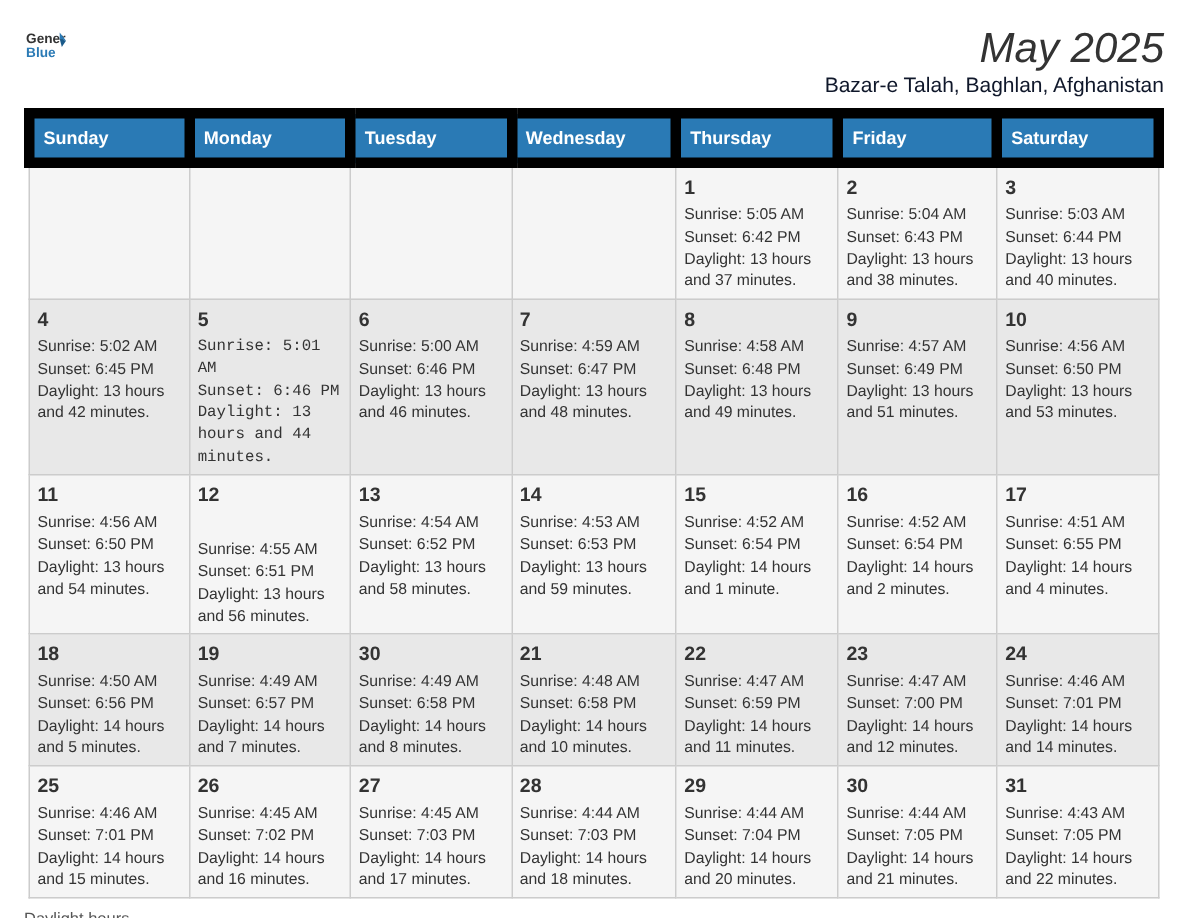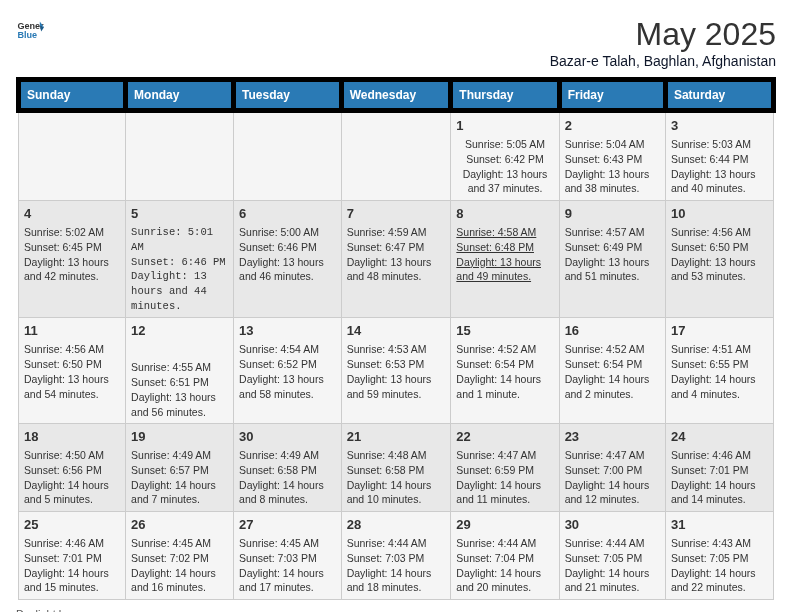--- a/index.html
+++ b/index.html
@@ -22,41 +22,42 @@
       gap: 4px;
     }
     .logo-icon {
       width: 28px;
       height: 28px;
     }
     .title-block {
       text-align: right;
     }
     .month-title {
-      font-size: 32px;
+      font-size: 28px;
       font-weight: normal;
       color: #333;
+      font-style: italic;
     }
     .subtitle {
       font-size: 14px;
       color: #0f172a;
     }
     table {
       width: 100%;
       border-collapse: collapse;
       font-size: 11px;
     }
     thead tr th {
       background-color: #2a7ab5;
       color: #fff;
       text-align: left;
       padding: 6px 6px;
       font-size: 12px;
       font-weight: bold;
-      border: 5px solid #000000;
+      border: 7px solid #000000;
     }
     tbody tr td {
       border: 1px solid #ccc;
       vertical-align: top;
       padding: 4px 5px;
       width: 113px;
       min-height: 80px;
       height: 80px;
       color: #333;
       line-height: 1.4;
@@ -116,21 +117,21 @@
       </tr>
   </thead>
   <tbody id="calendar-body">
   <tr>
         <td></td>
         <td></td>
         <td></td>
         <td></td>
         <td>
           <span class="day-number">1</span>
-          <div class="day-info" style="white-space: pre-line; text-align: center;">Sunrise: 5:05 AM
+          <div class="day-info" style="white-space: pre-line;">Sunrise: 5:05 AM
 Sunset: 6:42 PM
 Daylight: 13 hours and 37 minutes.</div>
         </td>
         <td>
           <span class="day-number">2</span>
           <div class="day-info" style="white-space: pre-line;">Sunrise: 5:04 AM
 Sunset: 6:43 PM
 Daylight: 13 hours and 38 minutes.</div>
         </td>
         <td>
@@ -160,21 +161,21 @@
 Daylight: 13 hours and 46 minutes.</div>
         </td>
         <td>
           <span class="day-number">7</span>
           <div class="day-info" style="white-space: pre-line;">Sunrise: 4:59 AM
 Sunset: 6:47 PM
 Daylight: 13 hours and 48 minutes.</div>
         </td>
         <td>
           <span class="day-number">8</span>
-          <div class="day-info" style="white-space: pre-line; text-decoration: underline;">Sunrise: 4:58 AM
+          <div class="day-info" style="white-space: pre-line;">Sunrise: 4:58 AM
 Sunset: 6:48 PM
 Daylight: 13 hours and 49 minutes.</div>
         </td>
         <td>
           <span class="day-number">9</span>
           <div class="day-info" style="white-space: pre-line;">Sunrise: 4:57 AM
 Sunset: 6:49 PM
 Daylight: 13 hours and 51 minutes.</div>
         </td>
         <td>

